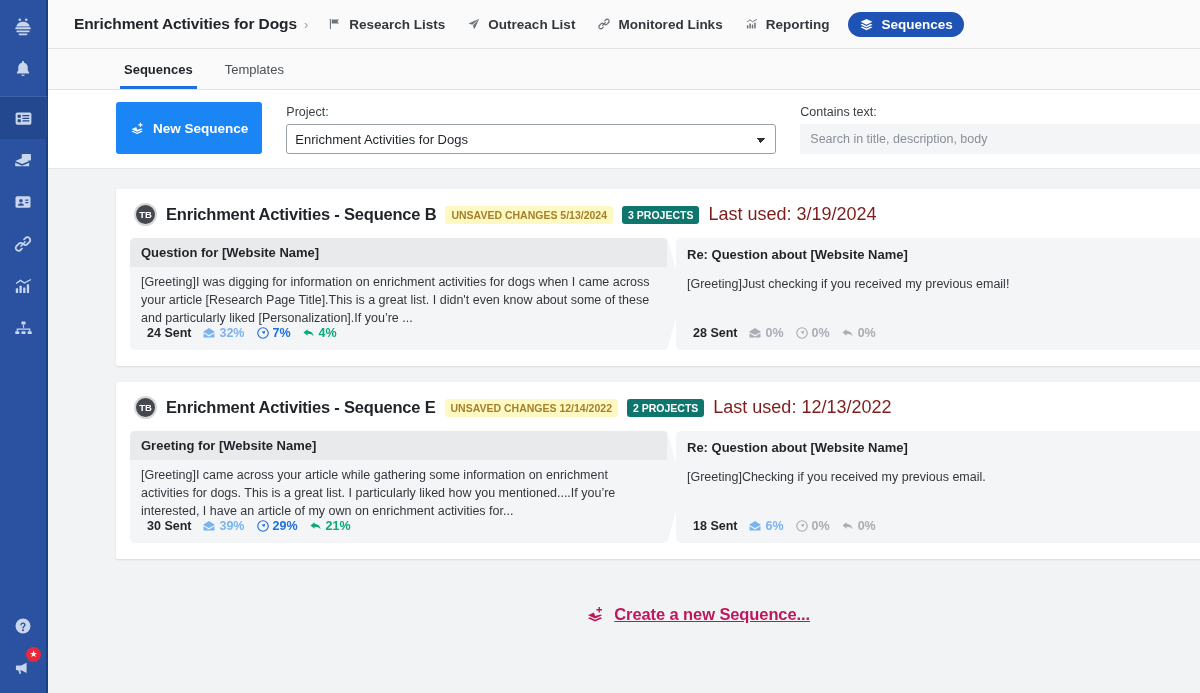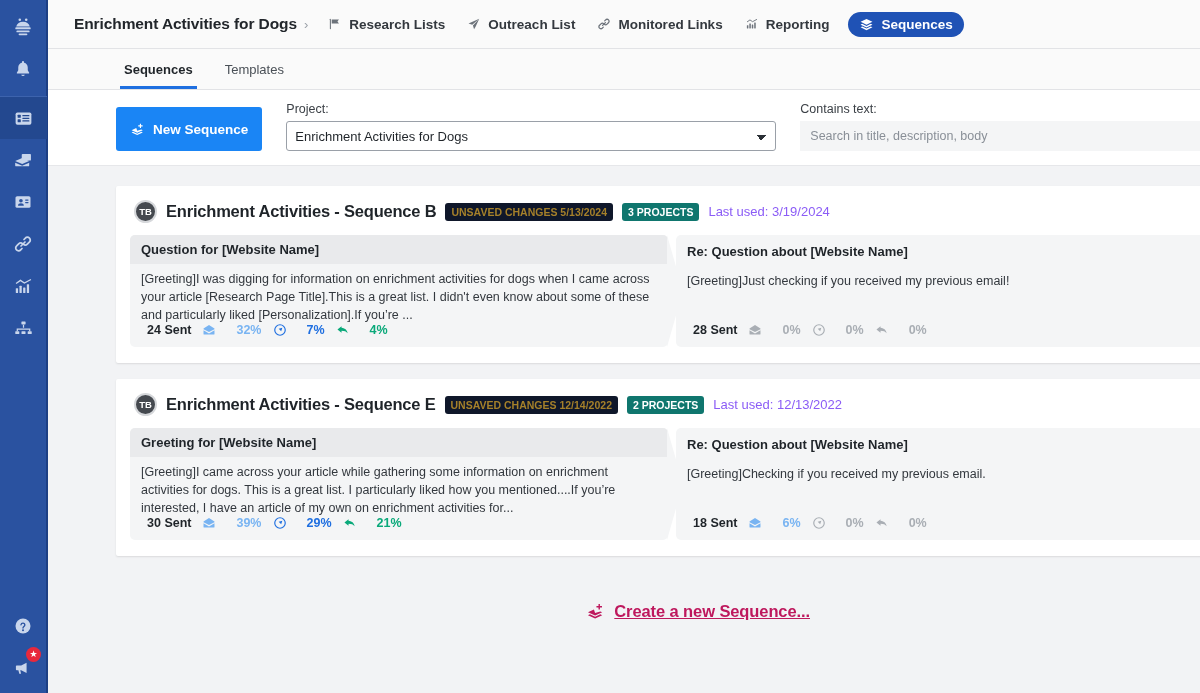--- a/index.html
+++ b/index.html
@@ -79,21 +79,21 @@
   
   .filterbar {
     background: #ffffff;
     border-bottom: 1px solid #e6e7ea;
     padding: 12px 0 14px 68px;
     display: flex; align-items: flex-end; gap: 24px;
   }
   .btn-new {
     background: #1a85f5; color: #fff; border: none;
     font-size: 13.5px; font-weight: bold;
-    border-radius: 3px; height: 44px; padding: 0 14px;
+    border-radius: 3px; height: 52px; padding: 0 14px;
     display: flex; align-items: center; gap: 8px; white-space: nowrap;
   }
   .field { display: flex; flex-direction: column; gap: 5px; }
   .field-label { font-size: 12.5px; color: #3b4046; }
   .sel {
     width: 490px; height: 30px; font-size: 13px; color: #1f2429;
     border: 1px solid #9aa0a8; border-radius: 3px; background: #fff;
     padding: 0 8px; font-family: "Liberation Sans", sans-serif;
     appearance: none;
     background-image:
@@ -124,30 +124,30 @@
   .seq-head { display: flex; align-items: center; gap: 9px; padding: 0 0 0 18px; }
   .avatar {
     width: 23px; height: 23px; border-radius: 50%;
     background: #45494f; color: #ffffff;
     font-size: 9.5px; font-weight: bold;
     display: flex; align-items: center; justify-content: center;
     border: 2px solid #d6d8db;
   }
   .seq-title { font-size: 16.5px; font-weight: bold; color: #1f2429; letter-spacing: -0.2px; }
   .badge-unsaved {
-    background: #0f172a; color: #a5802a;
+    background: #fef9c3; color: #a5802a;
     font-size: 10.5px; font-weight: bold;
     padding: 3px 6px; border-radius: 3px; white-space: nowrap;
   }
   .badge-projects {
     background: #0f766e; color: #ffffff;
     font-size: 10.5px; font-weight: bold;
     padding: 3px 6px; border-radius: 3px; white-space: nowrap;
   }
-  .seq-lastused { font-size: 13px; color: #8b5cf6; }
+  .seq-lastused { font-size: 18px; color: #7f1d1d; }
 
   .steps { display: flex; gap: 8px; padding: 12px 14px 0 14px; }
   .step {
     position: relative;
     width: 540px; min-height: 112px;
     background: #f4f5f6;
     border-radius: 5px;
     padding: 0 0 10px 0;
   }
   
@@ -167,21 +167,21 @@
   .step.plain .subj { background: transparent; padding-top: 9px; }
   .step .body {
     font-size: 12.5px; color: #33383e; line-height: 1.45;
     padding: 6px 12px 0 11px;
   }
   .step .stats {
     display: flex; align-items: center; gap: 11px;
     padding: 7px 0 0 11px; position: absolute; bottom: 10px; left: 6px;
   }
   .sent { font-size: 12.5px; font-weight: bold; color: #1f2429; }
-  .stat { display: flex; align-items: center; gap: 20px; font-size: 12.5px; font-weight: bold; }
+  .stat { display: flex; align-items: center; gap: 3px; font-size: 12.5px; font-weight: bold; }
   .stat svg { display: block; }
   .stat.open { color: #79b4f2; }
   .stat.click { color: #1f6fe0; }
   .stat.reply { color: #0aa97a; }
   .stat.zero { color: #a9aeb4; }
 
   .create-row {
     display: flex; justify-content: center; align-items: center; gap: 9px;
     padding: 30px 0 0 0; margin-left: 48px;
   }

